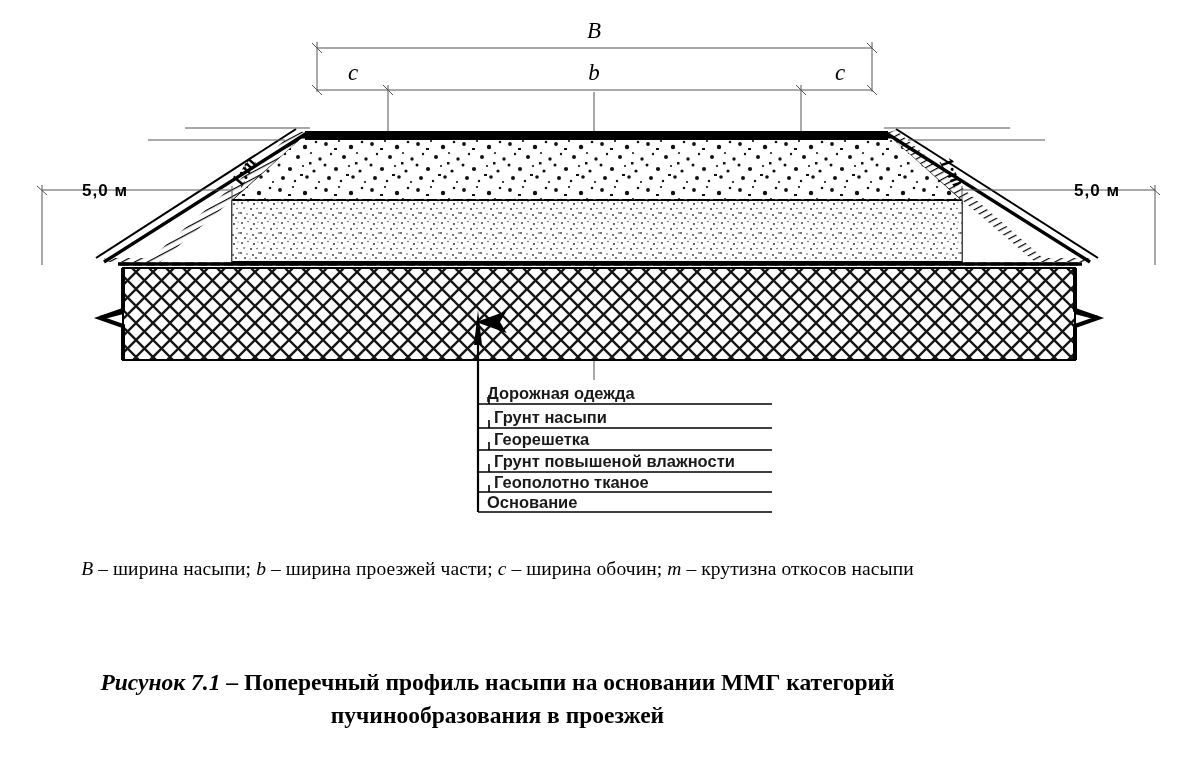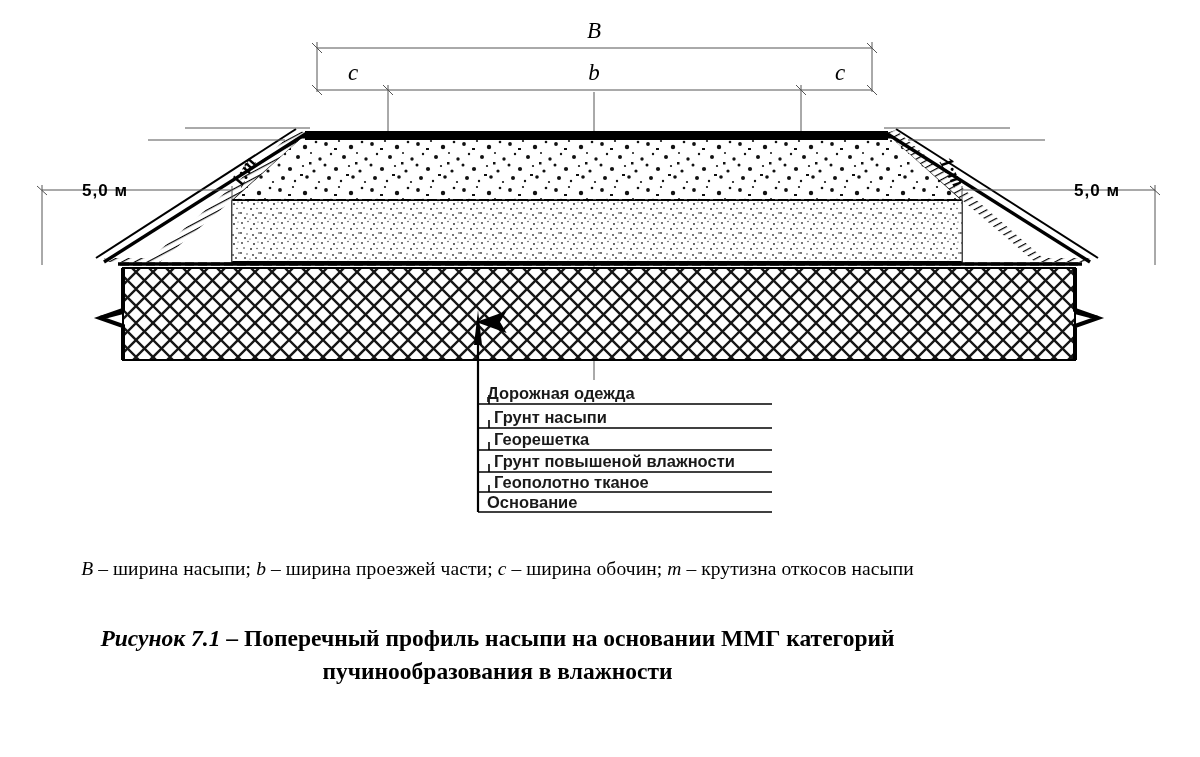--- a/index.html
+++ b/index.html
@@ -37,21 +37,21 @@
     top: 558px;
     font-family: "Liberation Serif", serif;
     font-size: 19.5px;
     letter-spacing: 0.1px;
     white-space: nowrap;
   }
   #legend-line .sym {
     font-style: italic;
   }
   #figure-caption {
-    top: 622px;
+    top: 666px;
     font-family: "Liberation Serif", serif;
     font-size: 23.5px;
     font-weight: bold;
     line-height: 1.42;
     padding: 0 28px;
     box-sizing: border-box;
   }
   #figure-caption .fignum {
     font-style: italic;
     font-weight: bold;
@@ -276,16 +276,16 @@
       <text class="calloutlabel" x="487" y="508">Основание</text>
     </g>
   </svg>
 
   <div class="caption-block" id="legend-line">
     <span class="sym">B</span><span> – ширина насыпи; </span><span class="sym">b</span><span> – ширина проезжей части; </span><span class="sym">c</span><span> – ширина обочин; </span><span class="sym">m</span><span> – крутизна откосов насыпи</span>
   </div>
 
   <div class="caption-block" id="figure-caption">
     <div><span class="fignum">Рисунок 7.1</span><span> – </span><span>Поперечный профиль насыпи на основании ММГ категорий</span></div>
-    <div>пучинообразования в влажности</div>
+    <div>пучинообразования в проезжей</div>
   </div>
 
 </div>
 
 </body></html>

